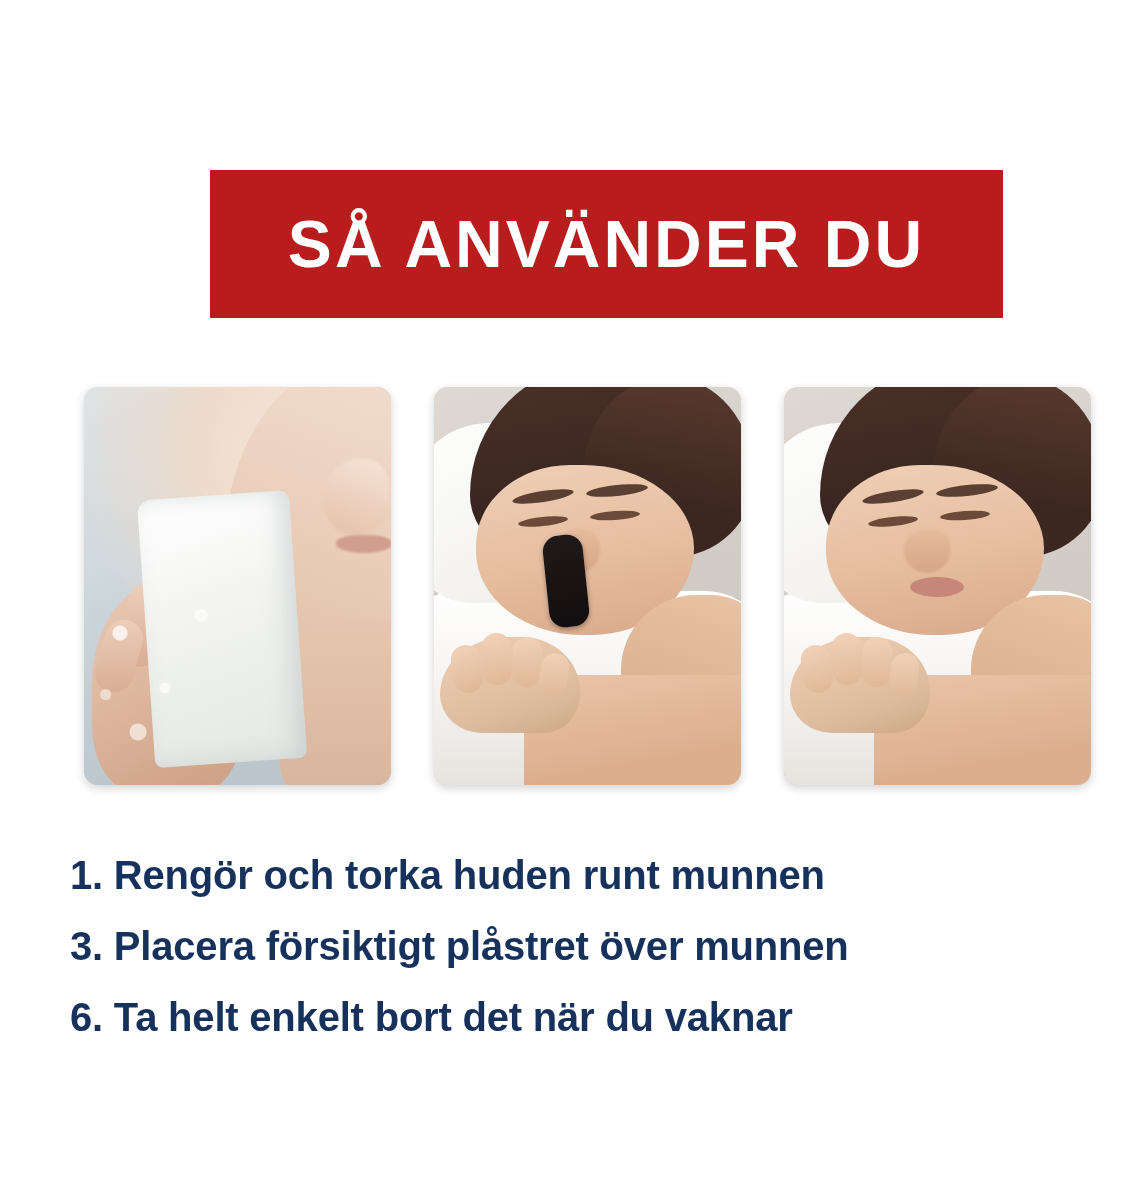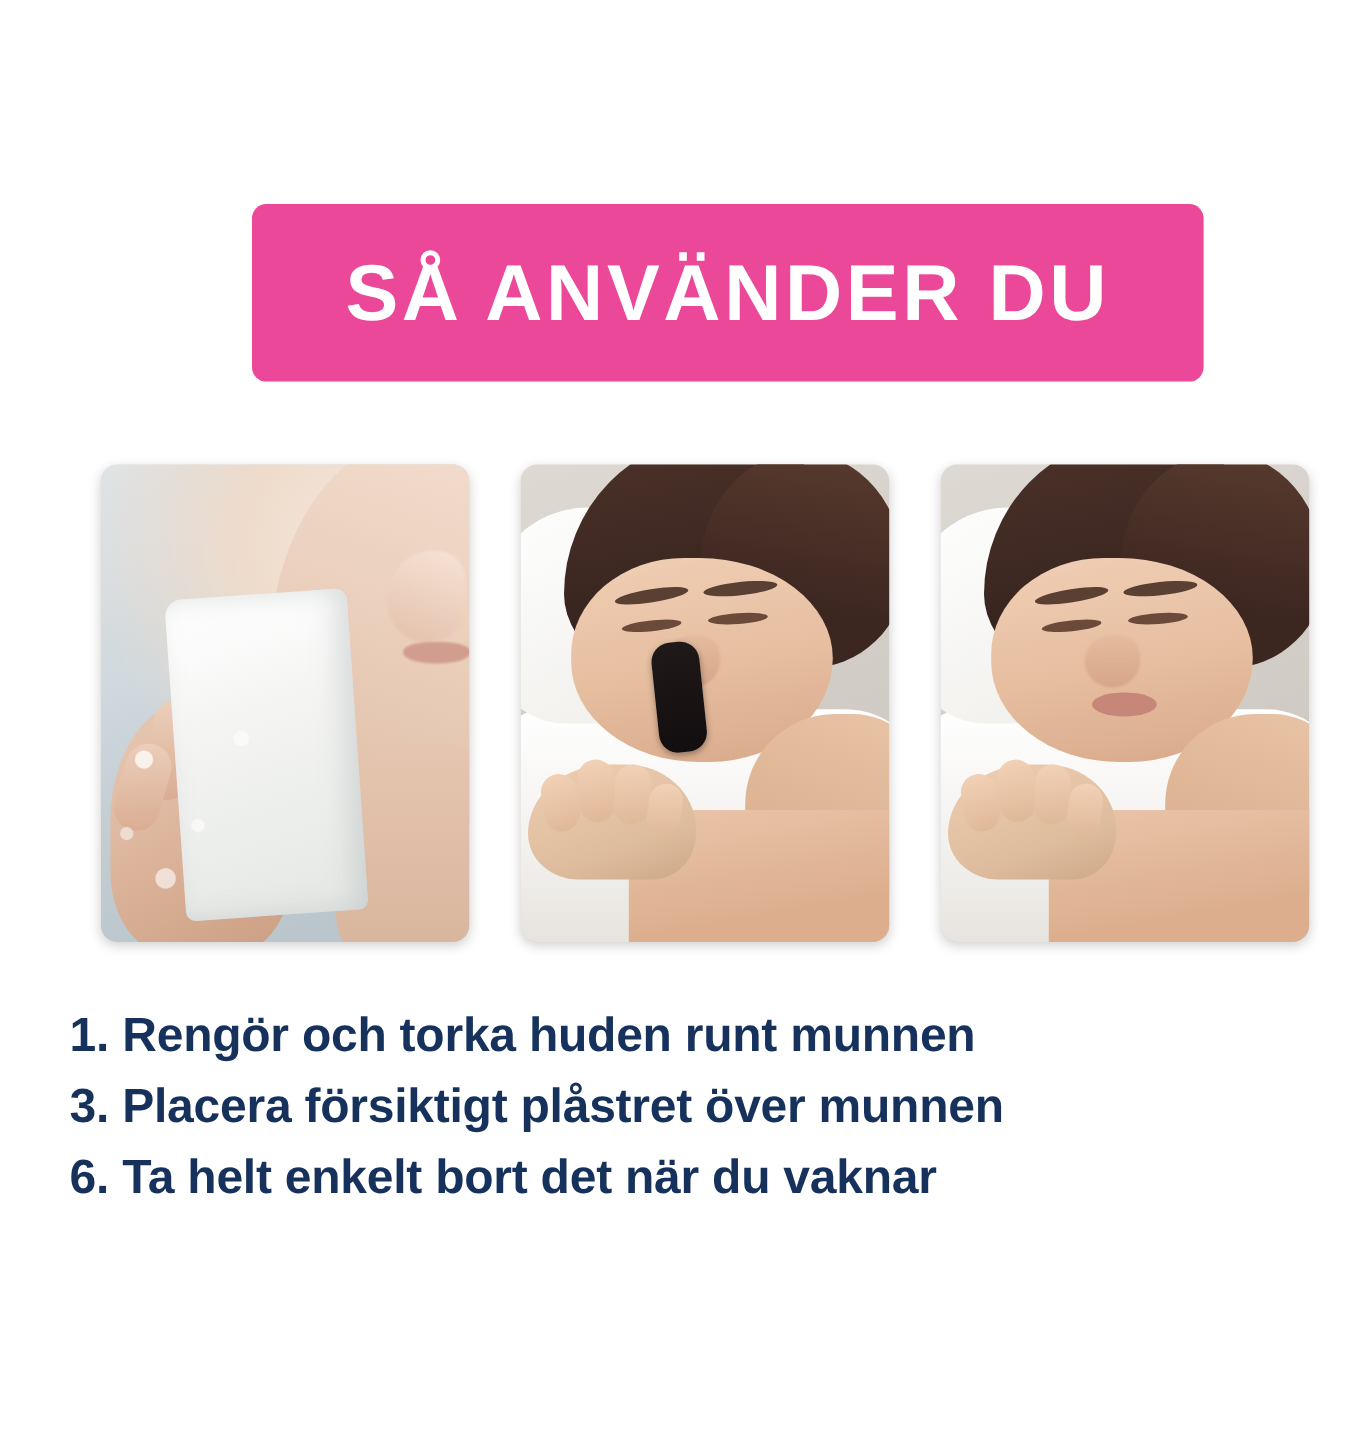--- a/index.html
+++ b/index.html
@@ -15,22 +15,22 @@
     overflow: hidden;
   }
 
   
   .title-banner {
     position: absolute;
     left: 210px;
     top: 170px;
     width: 793px;
     height: 148px;
-    background: #ec4899;
-    border-radius: 12px;
+    background: #b91c1c;
+    border-radius: 0;
     display: flex;
     align-items: center;
     justify-content: center;
   }
   .title-banner .title-text {
     color: #ffffff;
     font-size: 66px;
     font-weight: bold;
     letter-spacing: 3px;
     line-height: 1;
@@ -293,21 +293,21 @@
     top: 834px;
     width: 1035px;
     color: #16325c;
     font-size: 40px;
     font-weight: bold;
     line-height: 1.47;
     letter-spacing: -0.2px;
     font-family: "Liberation Sans", sans-serif;
   }
   .step-line {
-    margin: 0;
+    margin: 12px;
     padding: 0;
   }
 </style>
 </head>
 <body>
 
 <div class="title-banner">
   <span class="title-text">SÅ ANVÄNDER DU</span>
 </div>
 

